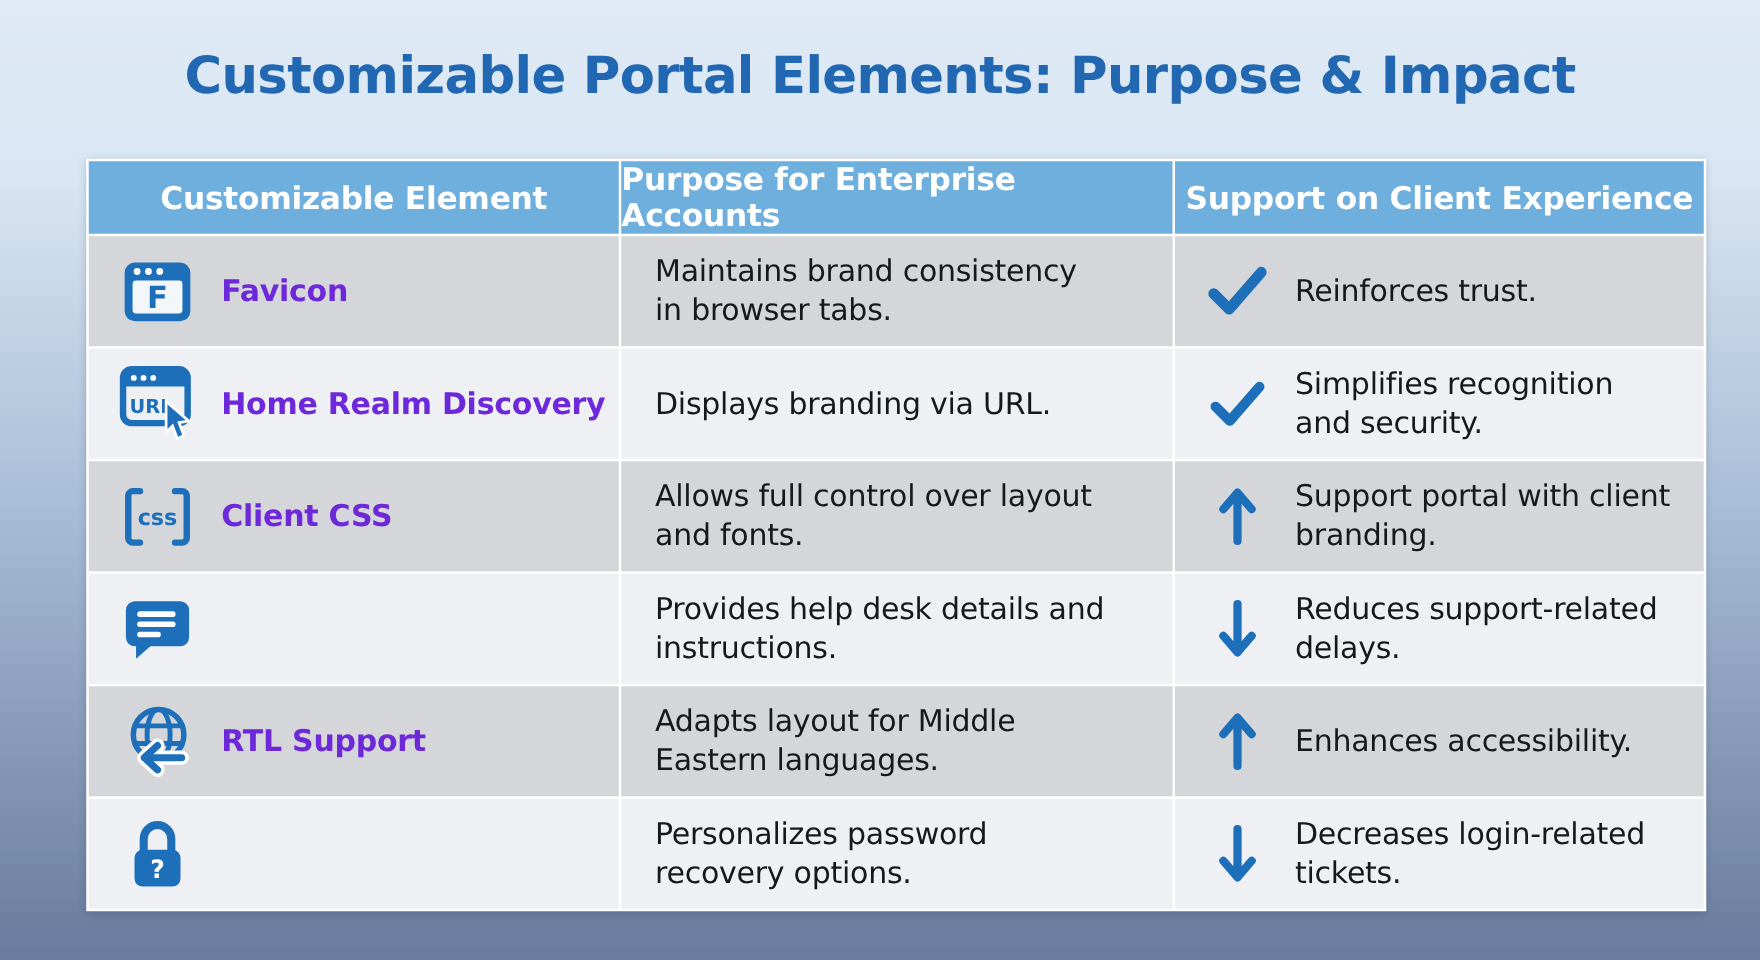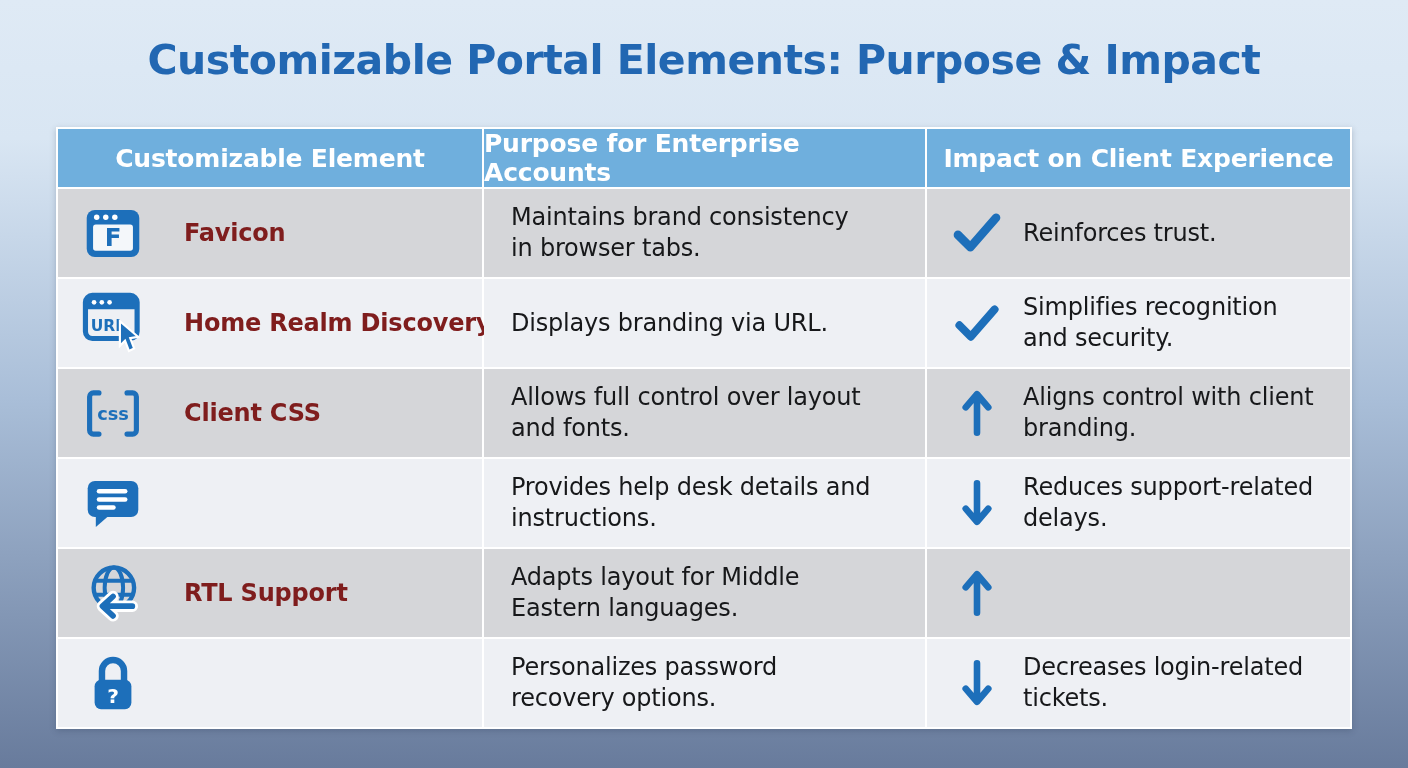--- a/index.html
+++ b/index.html
@@ -7,58 +7,58 @@
   .canvas{
     position:relative;width:1408px;height:768px;overflow:hidden;
     background:linear-gradient(180deg,#dfeaf5 0%,#d9e6f3 18%,#a9bed8 52%,#687b9c 100%);
   }
   .title{
     position:absolute;top:36px;left:0;width:100%;
     text-align:center;font-size:41px;font-weight:800;color:#2267b2;
     letter-spacing:-0.5px;
   }
   .table{
-    position:absolute;left:56px;top:127px;
+    position:absolute;left:69px;top:127px;
     display:grid;
     grid-template-columns:424px 441px 423px;
     grid-template-rows:58px repeat(6,88px);
     gap:2px;padding:2px;background:#ffffff;
     box-shadow:0 2px 6px rgba(40,55,80,.25);
   }
   .row{display:contents;}
   .cell{display:flex;align-items:center;}
   .hcell{
     background:#6fafdd;color:#ffffff;justify-content:center;
     font-size:25px;font-weight:700;letter-spacing:-0.2px;
   }
   .row-odd  .cell{background:#d5d6d9;}
   .row-even .cell{background:#eef0f4;}
   .c1{padding-left:24px;}
   .eicon{width:62px;display:flex;justify-content:center;align-items:center;margin-right:20px;flex:0 0 62px;}
-  .elabel{font-size:24px;font-weight:700;color:#7f1d1d;letter-spacing:-0.2px;white-space:nowrap;margin-left:20px;}
+  .elabel{font-size:24px;font-weight:700;color:#6d28d9;letter-spacing:-0.2px;white-space:nowrap;}
   .c2{padding-left:27px;padding-right:44px;}
   .c2 .ptext{font-size:24px;color:#17181a;line-height:1.28;white-space:pre-line;letter-spacing:-0.2px;}
   .c3{padding-left:26px;}
   .iicon{width:48px;display:flex;justify-content:center;align-items:center;margin-right:22px;flex:0 0 48px;}
   .c3 .itext{font-size:24px;color:#17181a;line-height:1.28;white-space:pre-line;letter-spacing:-0.2px;}
   svg{display:block;}
 </style>
 </head>
 <body>
 
 <div class="canvas">
 
   <div class="title">Customizable Portal Elements: Purpose &amp; Impact</div>
 
   <div class="table">
 
     <div class="row">
       <div class="cell hcell">Customizable Element</div>
       <div class="cell hcell">Purpose for Enterprise Accounts</div>
-      <div class="cell hcell">Impact on Client Experience</div>
+      <div class="cell hcell">Support on Client Experience</div>
     </div>
 
     <div class="row row-odd">
       <div class="cell c1">
         <span class="eicon">
           <svg width="58" height="53" viewBox="0 0 64 58">
             <rect x="3" y="3" width="58" height="52" rx="9" fill="#1d6fba"></rect>
             <rect x="10" y="19" width="44" height="29" rx="3" fill="#f4f7fa"></rect>
             <circle cx="14" cy="11" r="3" fill="#fff"></circle>
               <circle cx="24" cy="11" r="3" fill="#fff"></circle>
@@ -125,21 +125,21 @@
       <div class="cell c2">
         <span class="ptext">Allows full control over layout
 and fonts.</span>
       </div>
       <div class="cell c3">
         <span class="iicon">
           <svg width="32" height="48" viewBox="0 0 34 50">
             <path d="M17,46 V8 M5,19 L17,5 L29,19" stroke="#1d6fba" stroke-width="7" fill="none" stroke-linecap="round" stroke-linejoin="round"></path>
           </svg>
         </span>
-        <span class="itext">Aligns control with client
+        <span class="itext">Support portal with client
 branding.</span>
       </div>
     </div>
 
     <div class="row row-even">
       <div class="cell c1">
         <span class="eicon">
           <svg width="56" height="51" viewBox="0 0 62 56">
             <rect x="3" y="3" width="56" height="40" rx="8" fill="#1d6fba"></rect>
             <polygon points="12,41 12,54 27,41" fill="#1d6fba"></polygon>
@@ -181,20 +181,21 @@
       <div class="cell c2">
         <span class="ptext">Adapts layout for Middle
 Eastern languages.</span>
       </div>
       <div class="cell c3">
         <span class="iicon">
           <svg width="32" height="48" viewBox="0 0 34 50">
             <path d="M17,46 V8 M5,19 L17,5 L29,19" stroke="#1d6fba" stroke-width="7" fill="none" stroke-linecap="round" stroke-linejoin="round"></path>
           </svg>
         </span>
+        <span class="itext">Enhances accessibility.</span>
       </div>
     </div>
 
     <div class="row row-even">
       <div class="cell c1">
         <span class="eicon">
           <svg width="50" height="57" viewBox="0 0 54 62">
             <path d="M15,29 V17.5 a12,12 0 0 1 24,0 V29" fill="none" stroke="#1d6fba" stroke-width="7"></path>
             <rect x="7" y="27" width="40" height="32" rx="7" fill="#1d6fba"></rect>
             <text x="27" y="52" font-size="22" font-weight="bold" fill="#ffffff" text-anchor="middle" font-family="DejaVu Sans,sans-serif">?</text>

